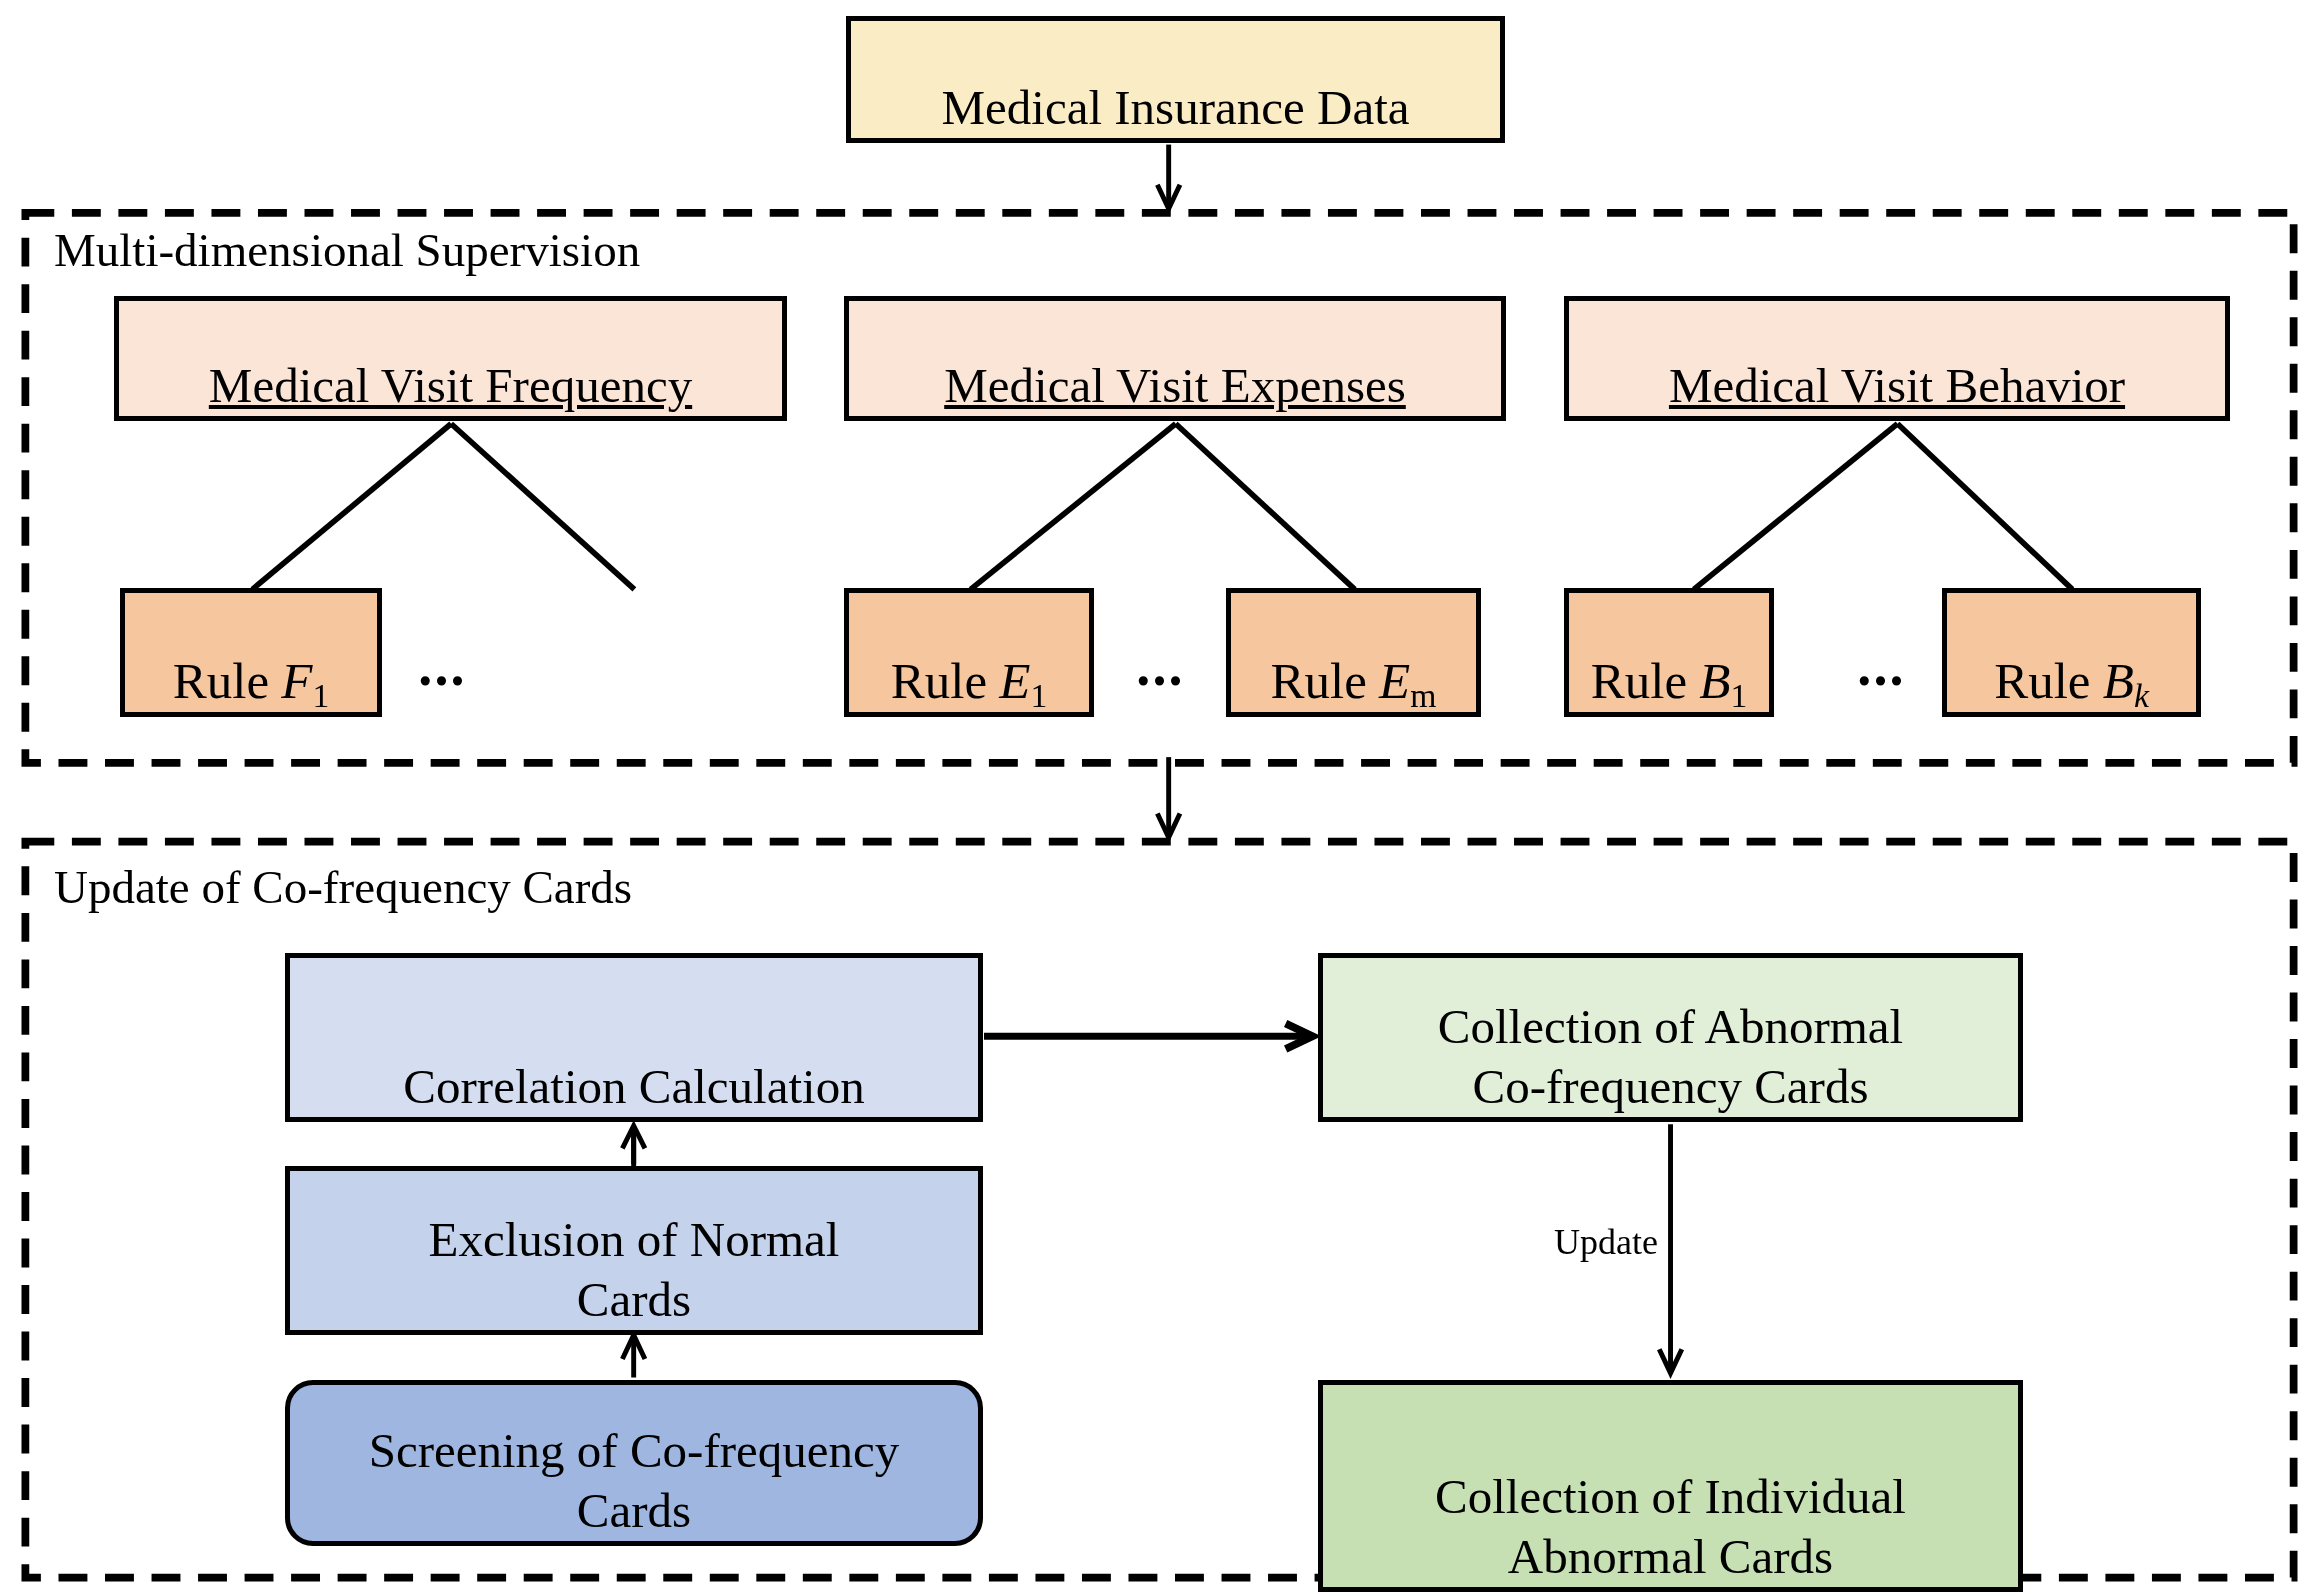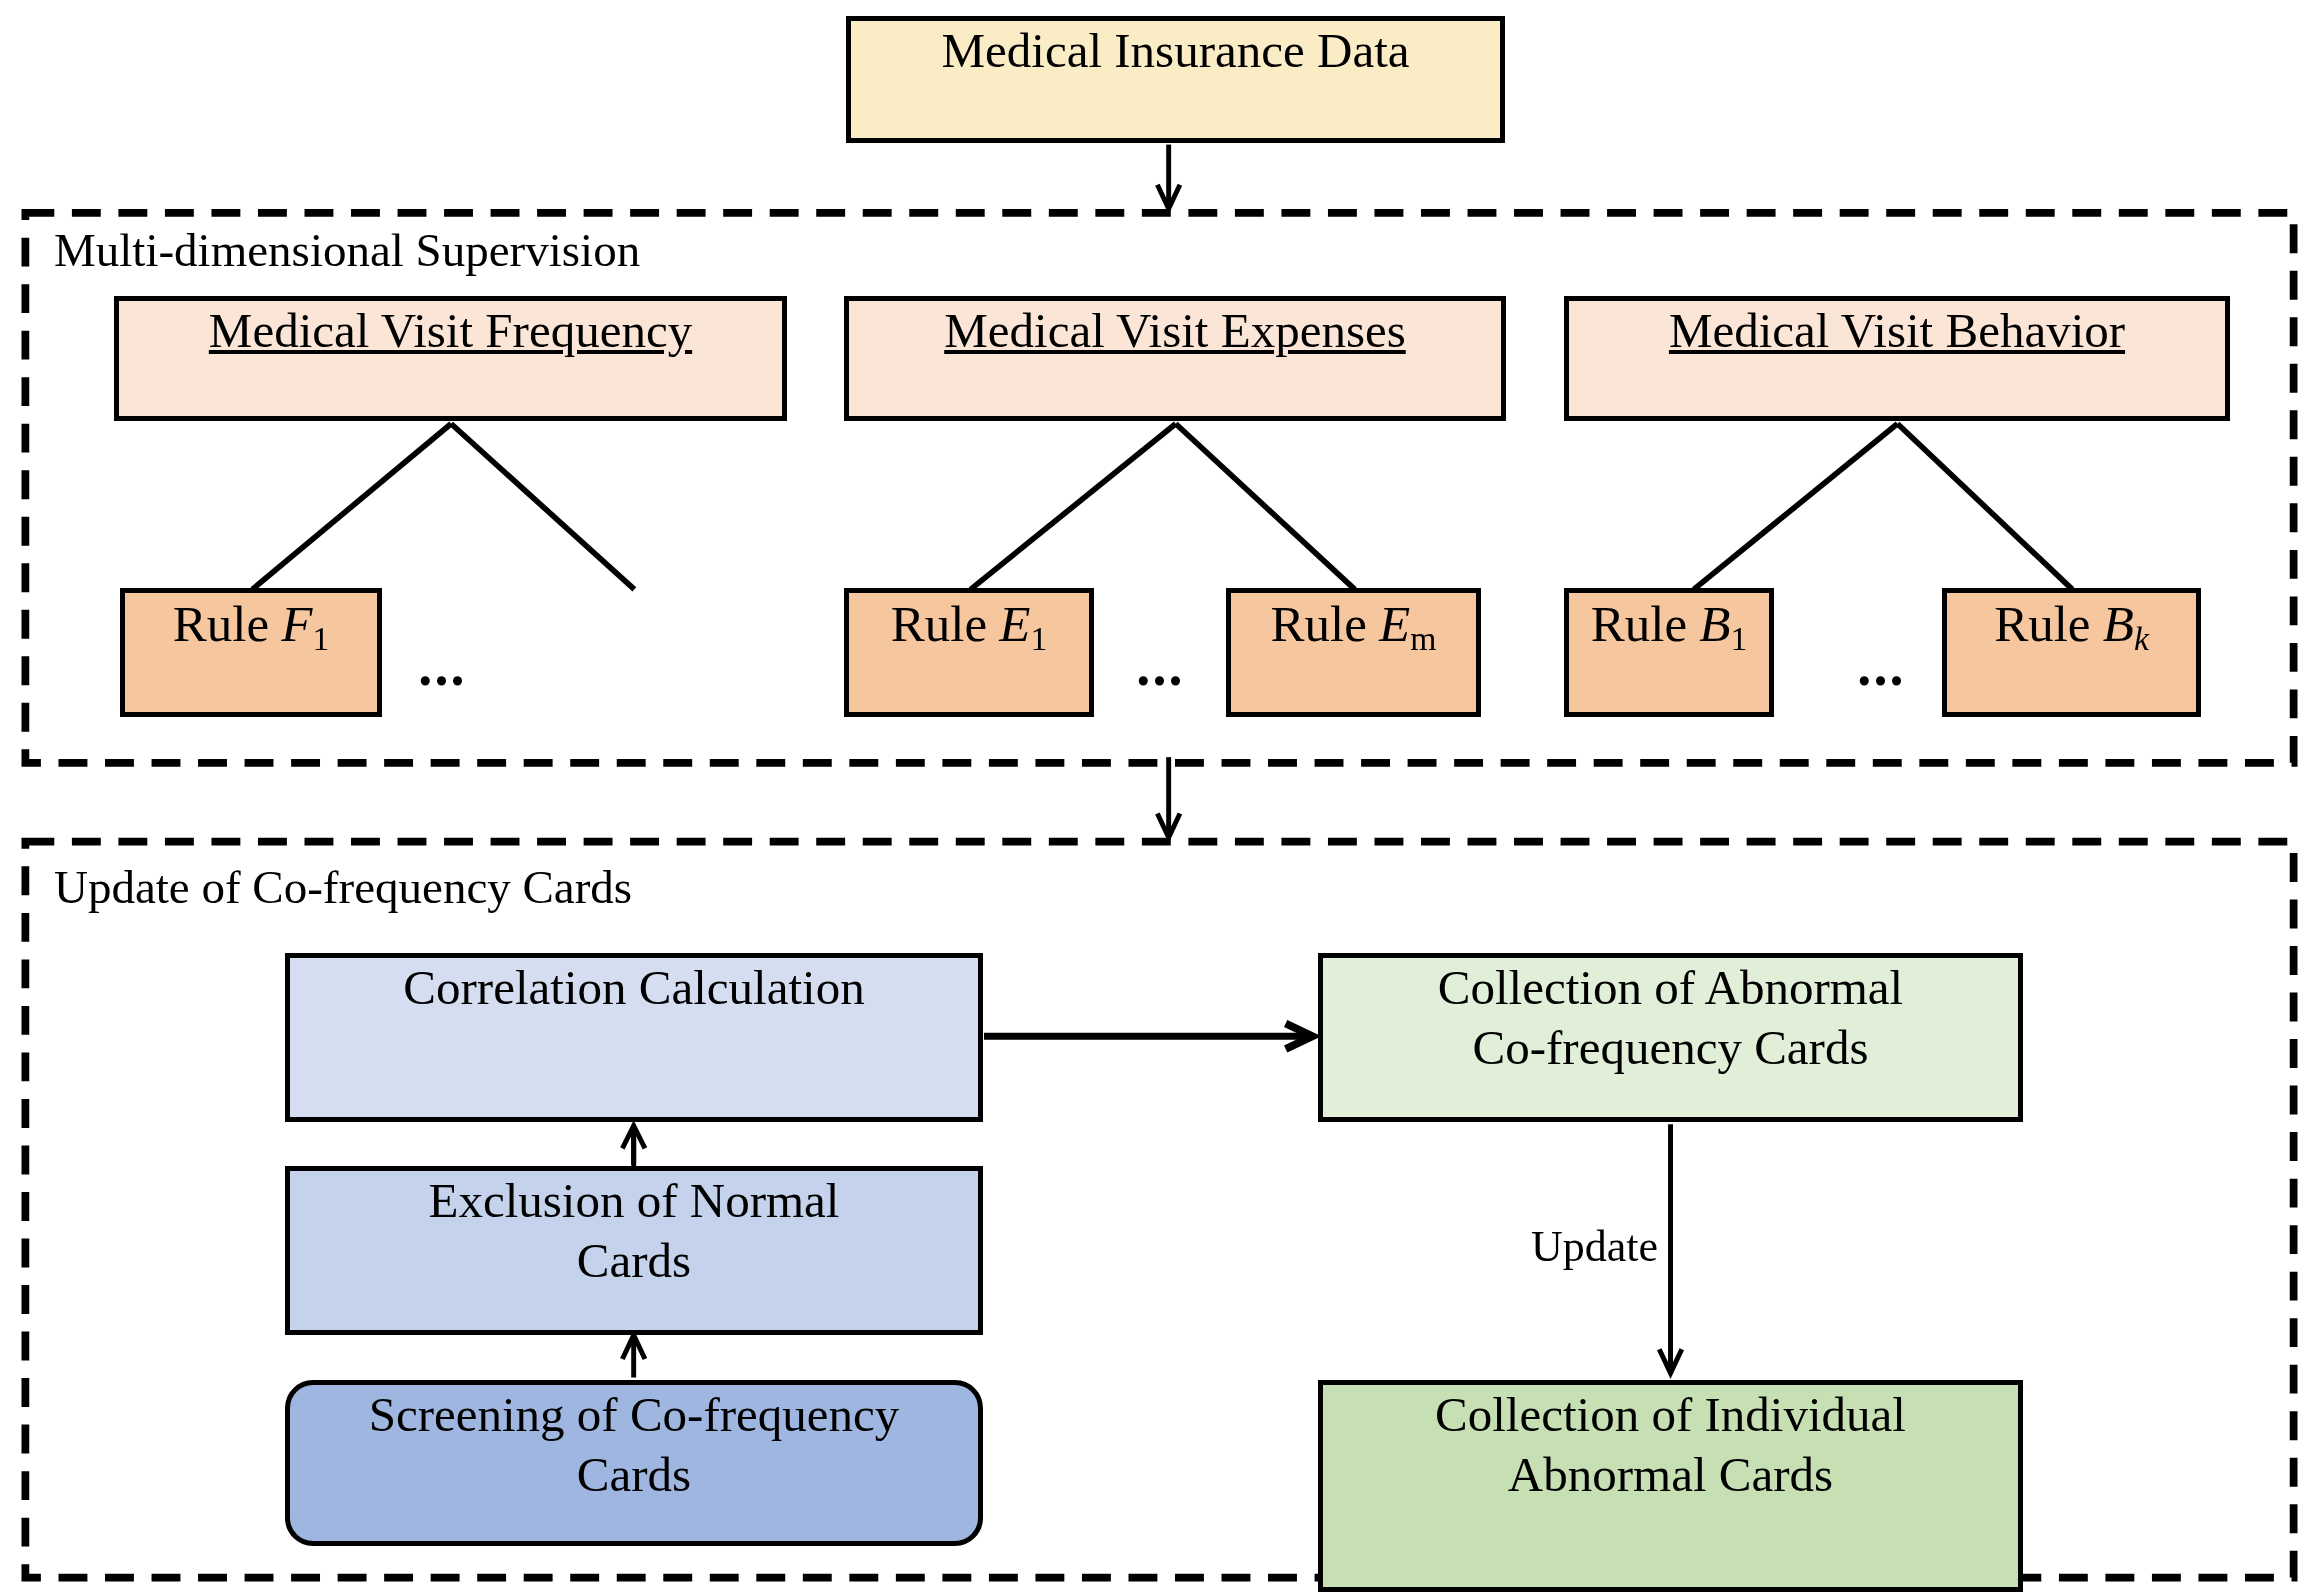--- a/index.html
+++ b/index.html
@@ -15,21 +15,21 @@
     position: absolute;
     left: 0; top: 0;
     width: 2319px; height: 1596px;
     z-index: 0;
   }
   .box {
     position: absolute;
     box-sizing: border-box;
     border: 5.6px solid #000;
     display: flex;
-    align-items: flex-start;
+    align-items: flex-end;
     justify-content: center;
     text-align: center;
     font-size: 49px;
     line-height: 1.22;
     white-space: pre-line;
     z-index: 2;
   }
   .root-box       { background: var(--root-fill); }
   .dimension-box  { background: var(--dimension-fill); text-decoration: underline; }
   .rule-box       { background: var(--rule-fill); font-size: 51px; }
@@ -54,21 +54,21 @@
     font-size: 56px;
     font-weight: bold;
     letter-spacing: 2.1px;
     z-index: 2;
   }
   .sym { font-style: italic; margin-left: 0.24em; }
   .sub { font-size: 0.66em; vertical-align: -0.28em; line-height: 0; }
   .sub.it { font-style: italic; }
   .arrow-label {
     position: absolute;
-    font-size: 44px;
+    font-size: 36px;
     text-align: right;
     z-index: 2;
   }
 </style>
 </head>
 <body>
 
 <div id="canvas">
 
   <svg id="connectors" viewBox="0 0 3290 2264" xmlns="http://www.w3.org/2000/svg">

